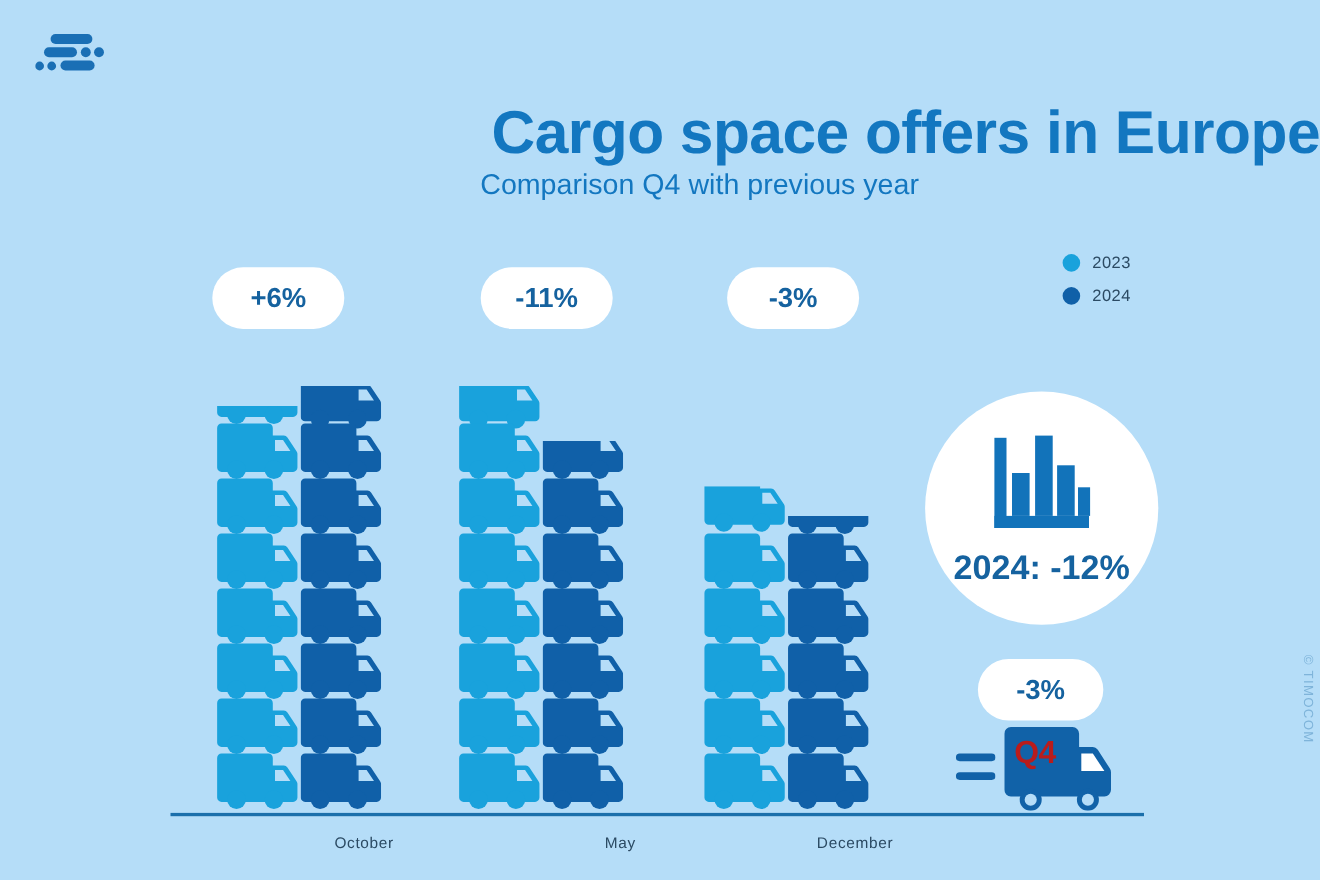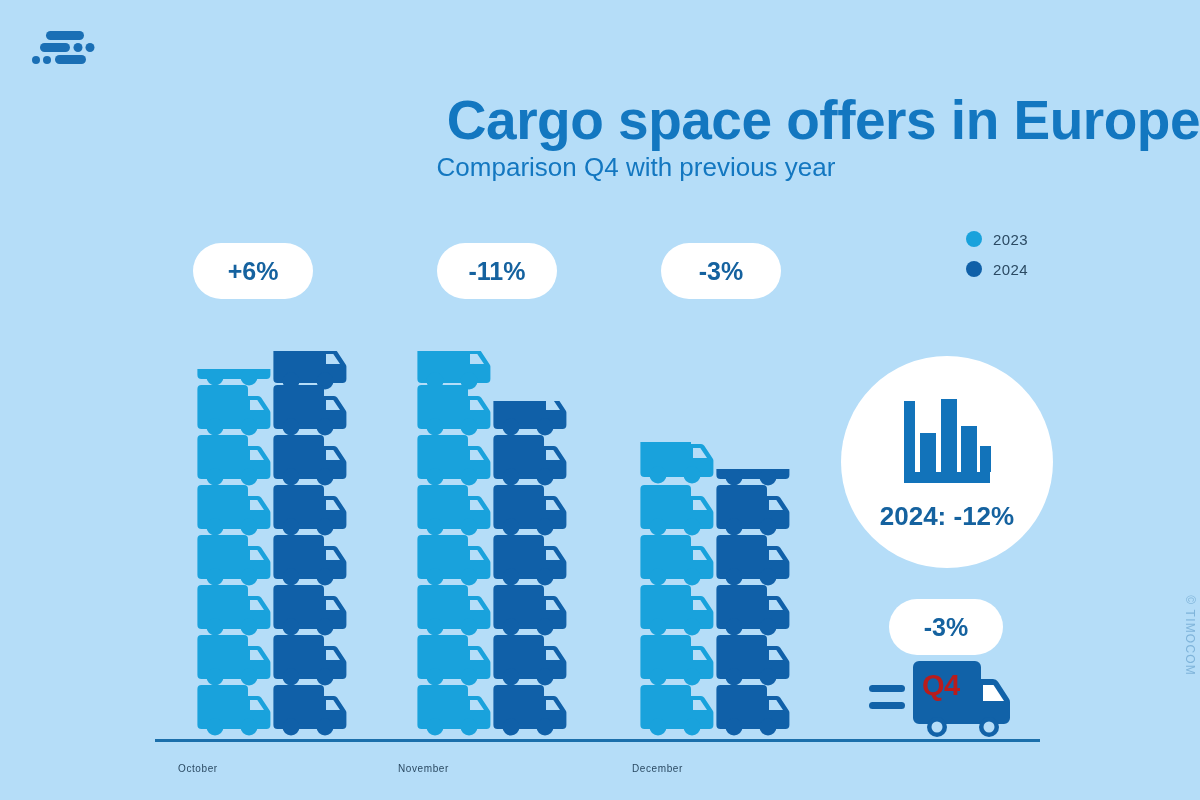--- a/index.html
+++ b/index.html
@@ -59,35 +59,35 @@
   }
   .group { position:absolute; bottom:61px; }
   .col {
     position:absolute; bottom:0;
     width:74px;
     overflow:hidden;
   }
   .col svg { display:block; }
   .month {
     position:absolute; bottom:26px;
-    width:180px; text-align:left;
-    font-size:10px; color:#2b4a63; letter-spacing:0.6px;
+    width:180px; text-align:right;
+    font-size:14px; color:#2b4a63; letter-spacing:0.6px;
   }
 
   
   #badge {
     position:absolute; left:841px; top:356px;
     width:212px; height:212px;
     border-radius:50%;
     background:#ffffff;
     display:flex; flex-direction:column;
     align-items:center; justify-content:center;
     gap:10px;
   }
-  #badge-text { font-size:26px; font-weight:bold; color:#15629f; }
+  #badge-text { font-size:31px; font-weight:bold; color:#15629f; }
 
   
   #equals { position:absolute; left:869px; top:683px; width:36px; }
   #q4truck { position:absolute; left:913px; top:661px; width:104px; height:76px; }
   #q4label {
     position:absolute; left:922px; top:669px;
     font-size:29px; font-weight:bold; color:#b91c1c;
     letter-spacing:-0.5px;
   }
 
@@ -195,21 +195,21 @@
           <use href="#tr" x="1" y="34"></use>
           <use href="#tr" x="1" y="84"></use>
           <use href="#tr" x="1" y="134"></use>
           <use href="#tr" x="1" y="184"></use>
           <use href="#tr" x="1" y="234"></use>
           <use href="#tr" x="1" y="284"></use>
         </g>
       </svg>
     </div>
   </div>
-  <div class="month" style="left:398px;">November</div>
+  <div class="month" style="left:398px;">May</div>
 
   <div class="group" style="left:640px;">
     <div class="col" style="left:0px; height:297px;">
       <svg width="74" height="297" viewBox="0 0 74 297">
         <g fill="#19a2dc">
           <use href="#tr" x="1" y="-9"></use>
           <use href="#tr" x="1" y="43"></use>
           <use href="#tr" x="1" y="93"></use>
           <use href="#tr" x="1" y="143"></use>
           <use href="#tr" x="1" y="193"></use>

